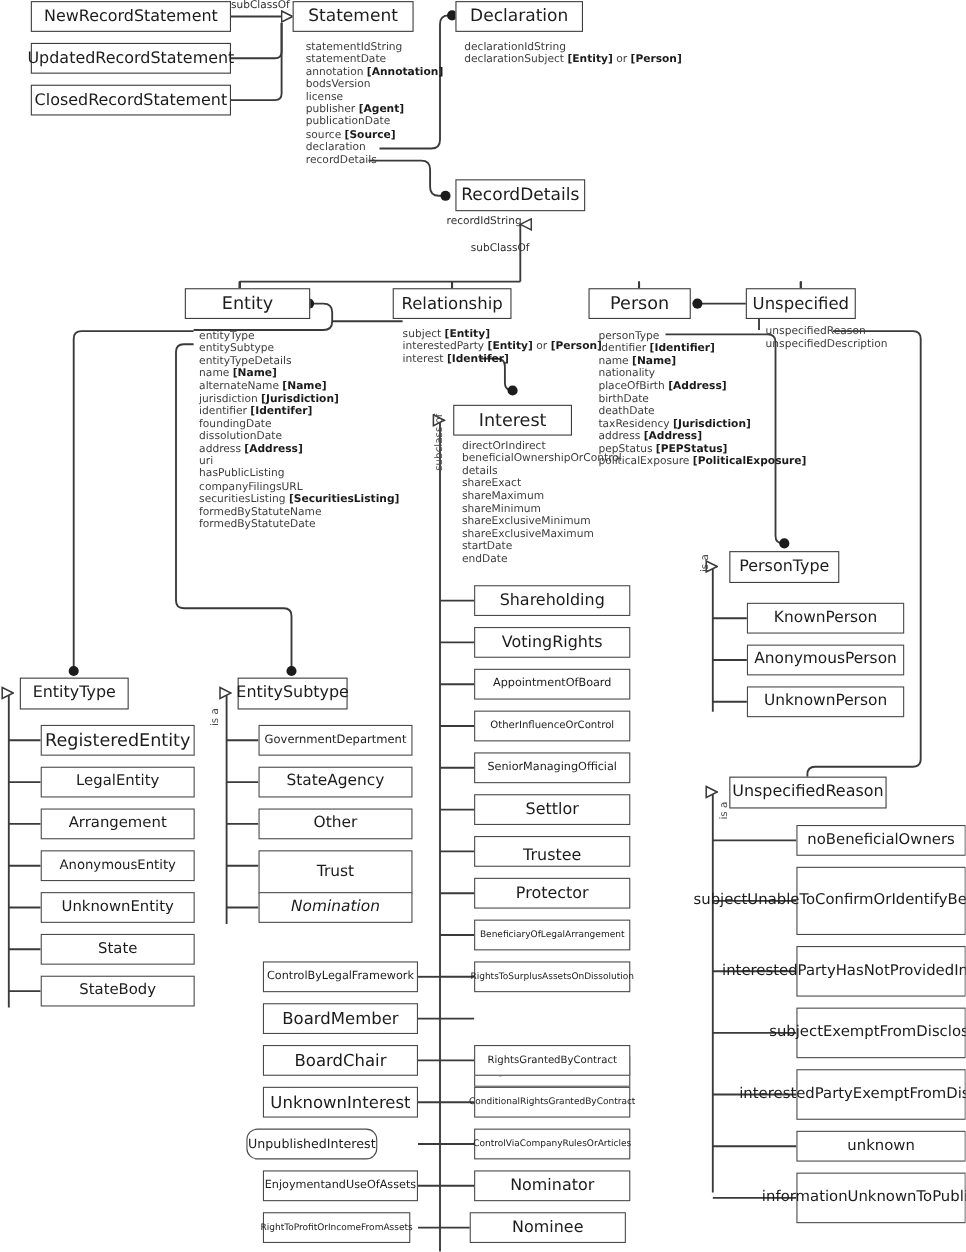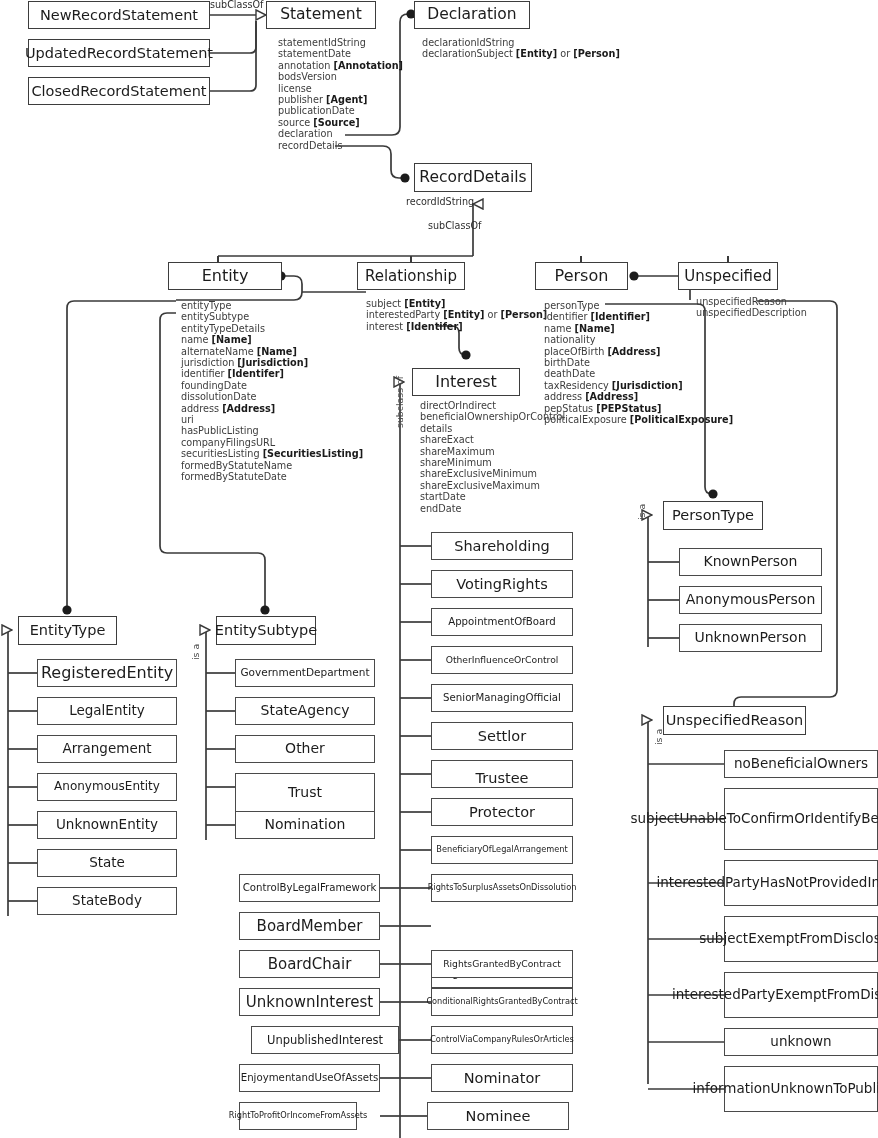--- a/index.html
+++ b/index.html
@@ -299,21 +299,21 @@
       </div>
       <div class="box" style="left: 235px; top: 697px; width: 140px; height: 28px; font-size: 14px;">
         <span>StateAgency</span>
       </div>
       <div class="box" style="left: 235px; top: 735px; width: 140px; height: 28px; font-size: 14px;">
         <span>Other</span>
       </div>
       <div class="box" style="left: 235px; top: 773px; width: 140px; height: 40px; font-size: 14px; text-align: right;">
         <span>Trust</span>
       </div>
-      <div class="box" style="left: 235px; top: 811px; width: 140px; height: 28px; font-size: 14px;">
+      <div class="box" style="left: 235px; top: 811px; width: 140px; height: 28px; font-size: 14px; font-style: italic;">
         <span>Nomination</span>
       </div>
       <div class="box" style="left: 679px; top: 548px; width: 143px; height: 28px; font-size: 14px;">
         <span>KnownPerson</span>
       </div>
       <div class="box" style="left: 679px; top: 586px; width: 143px; height: 28px; font-size: 14px;">
         <span>AnonymousPerson</span>
       </div>
       <div class="box" style="left: 679px; top: 624px; width: 143px; height: 28px; font-size: 14px;">
         <span>UnknownPerson</span>
@@ -392,24 +392,24 @@
       </div>
       <div class="box" style="left: 239px; top: 912px; width: 141px; height: 28px; font-size: 15px;">
         <span>BoardMember</span>
       </div>
       <div class="box" style="left: 239px; top: 950px; width: 141px; height: 28px; font-size: 15px;">
         <span>BoardChair</span>
       </div>
       <div class="box" style="left: 239px; top: 988px; width: 141px; height: 28px; font-size: 15px;">
         <span>UnknownInterest</span>
       </div>
-      <div class="box" style="left: 251px; top: 1026px; width: 148px; height: 28px; font-size: 11.5px;">
+      <div class="box" style="left: 224px; top: 1026px; width: 119px; height: 28px; font-size: 11.5px; border-radius: 10px;">
         <span>UnpublishedInterest</span>
       </div>
       <div class="box" style="left: 239px; top: 1064px; width: 141px; height: 28px; font-size: 10.2px;">
         <span>EnjoymentandUseOfAssets</span>
       </div>
-      <div class="box" style="left: 239px; top: 1102px; width: 118px; height: 28px; font-size: 8.2px;">
+      <div class="box" style="left: 239px; top: 1102px; width: 134px; height: 28px; font-size: 8.2px;">
         <span>RightToProfitOrIncomeFromAssets</span>
       </div>
     </div>
 
 </div>
 
 </body></html>

